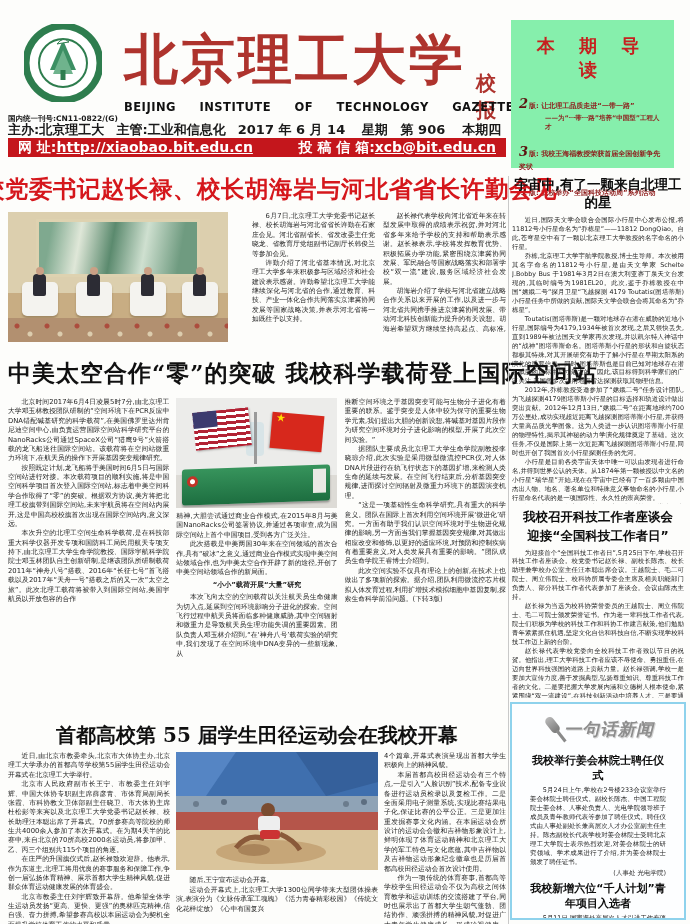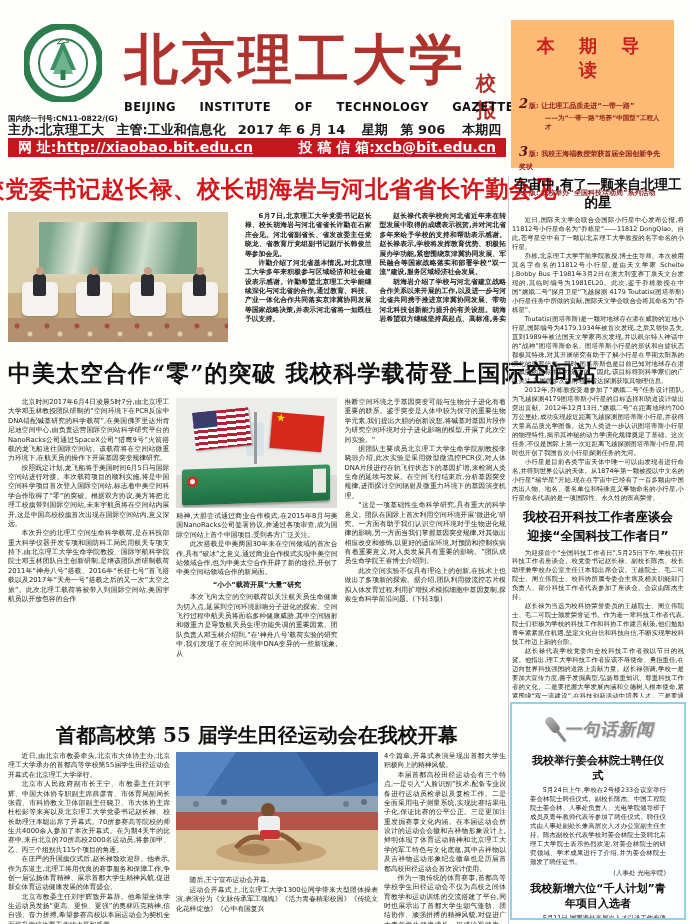--- a/index.html
+++ b/index.html
@@ -30,21 +30,21 @@
               align-items:center; justify-content:center; font-size:23.5px; font-weight:900;
               color:#d5171c; letter-spacing:0.5px; white-space:nowrap; }
 
   
   .bodytext { font-size:6.8px; line-height:1.38; text-align:justify; color:#242424; }
   .bodytext p { text-indent:2em; margin:0; }
   .bodytext p.cont { text-indent:0; }
   .sig { text-align:right; font-size:6.5px; color:#333; margin-top:2px; }
 
   
-  .meeting { position:absolute; top:212px; left:8px; width:498px; height:132px; display:flex; gap:17px;font-weight:bold; }
+  .meeting { position:absolute; top:212px; left:8px; width:498px; height:132px; display:flex; gap:24px; }
   .m-photo { flex:none; width:220px; height:130px; position:relative; overflow:hidden;
              background:linear-gradient(180deg,#dccfae 0 62%, #c8ad83 62% 82%, #bb9b77 82%); }
   .m-paint { position:absolute; left:28px; top:7px; width:164px; height:58px; border:3px solid #ded2b0;
              background:linear-gradient(100deg,#7fa98f 8%, #dfe7d8 26%, #5b8a6e 46%, #cfe0d0 66%, #6f9b80 88%); }
   .m-carpet { position:absolute; bottom:0; left:0; width:100%; height:24px; background-color:#b29070;
               background-image:radial-gradient(circle at 9px 8px, rgba(170,60,50,.8) 2px, transparent 3px),
                                radial-gradient(circle at 22px 16px, rgba(230,220,190,.8) 2px, transparent 3px);
               background-size:30px 22px; }
   .chair { position:absolute; bottom:26px; width:36px; height:34px; background:#f4f3ef; border-radius:5px;
            box-shadow:0 2px 2px rgba(90,70,40,.35); }
@@ -76,21 +76,21 @@
   
   .sport-title { position:absolute; top:722px; left:8px; width:498px; text-align:center; font-size:20px;
                  font-weight:900; font-family:"DejaVu Serif","Liberation Serif",serif; color:#101010; white-space:nowrap; }
   .sport-body { position:absolute; top:752px; left:8px; width:498px; height:172px; display:flex; gap:6px; overflow:hidden; }
   .sp-col1 { width:162px; flex:none; overflow:hidden; }
   .sp-col2 { width:202px; flex:none; }
   .sp-col3 { width:122px; flex:none; overflow:hidden; }
 
   
   .vrule { position:absolute; left:508px; top:176px; width:1px; height:748px; background:#c9c9c9; }
-  .guide { position:absolute; left:511px; top:20px; width:163px; height:148px; background:#fdba74; padding:14px 8px 0; }
+  .guide { position:absolute; left:511px; top:20px; width:163px; height:148px; background:#86efac; padding:14px 8px 0; }
   .guide-title { text-align:center; font-size:18px; font-weight:900; color:#c6201f; letter-spacing:9px; margin-bottom:12px; }
   .g-item { font-size:7px; font-weight:bold; color:#8f1d1c; margin-bottom:9px; line-height:1.5; }
   .g-item .num { font-family:"DejaVu Serif","Liberation Serif",serif; font-style:italic; font-size:13px; color:#5d1210; margin-right:1px; }
   .g-item .subline { display:block; padding-left:26px; font-size:6.5px; }
 
   .rail-art { position:absolute; left:512px; width:172px; overflow:hidden; }
   .rail-title { text-align:center; font-weight:900; color:#0d0d0d; }
   .railtext { font-size:6.4px; line-height:1.4; text-align:justify; color:#242424; }
   .railtext p { text-indent:2em; margin:0; }
 

